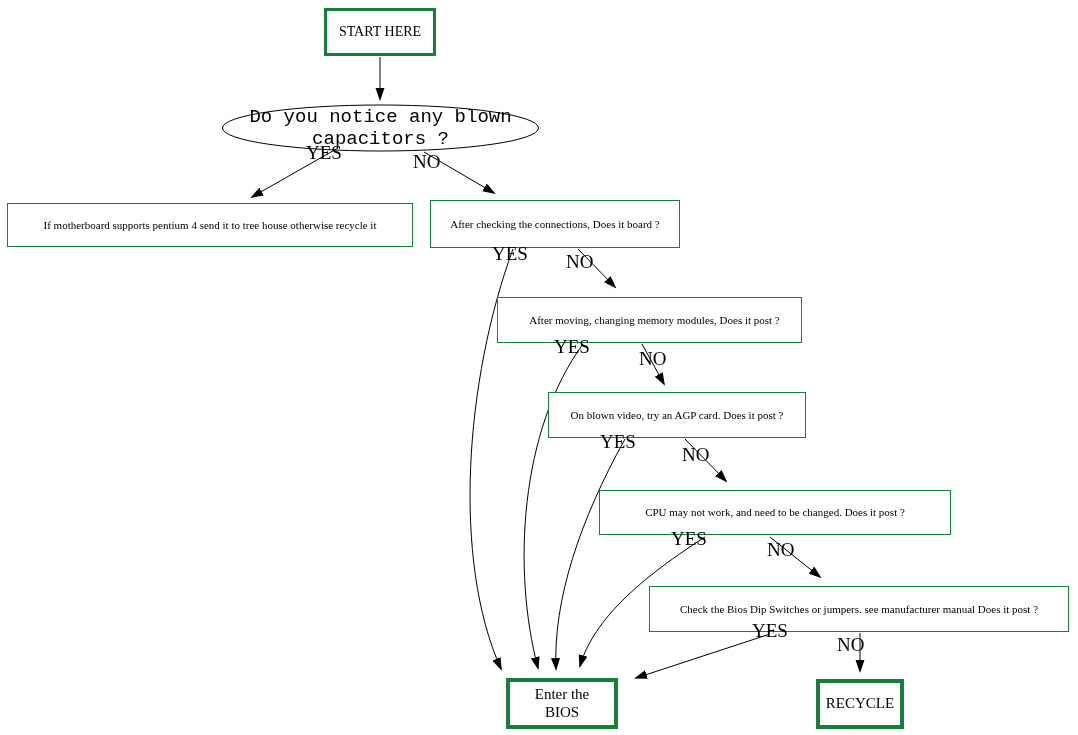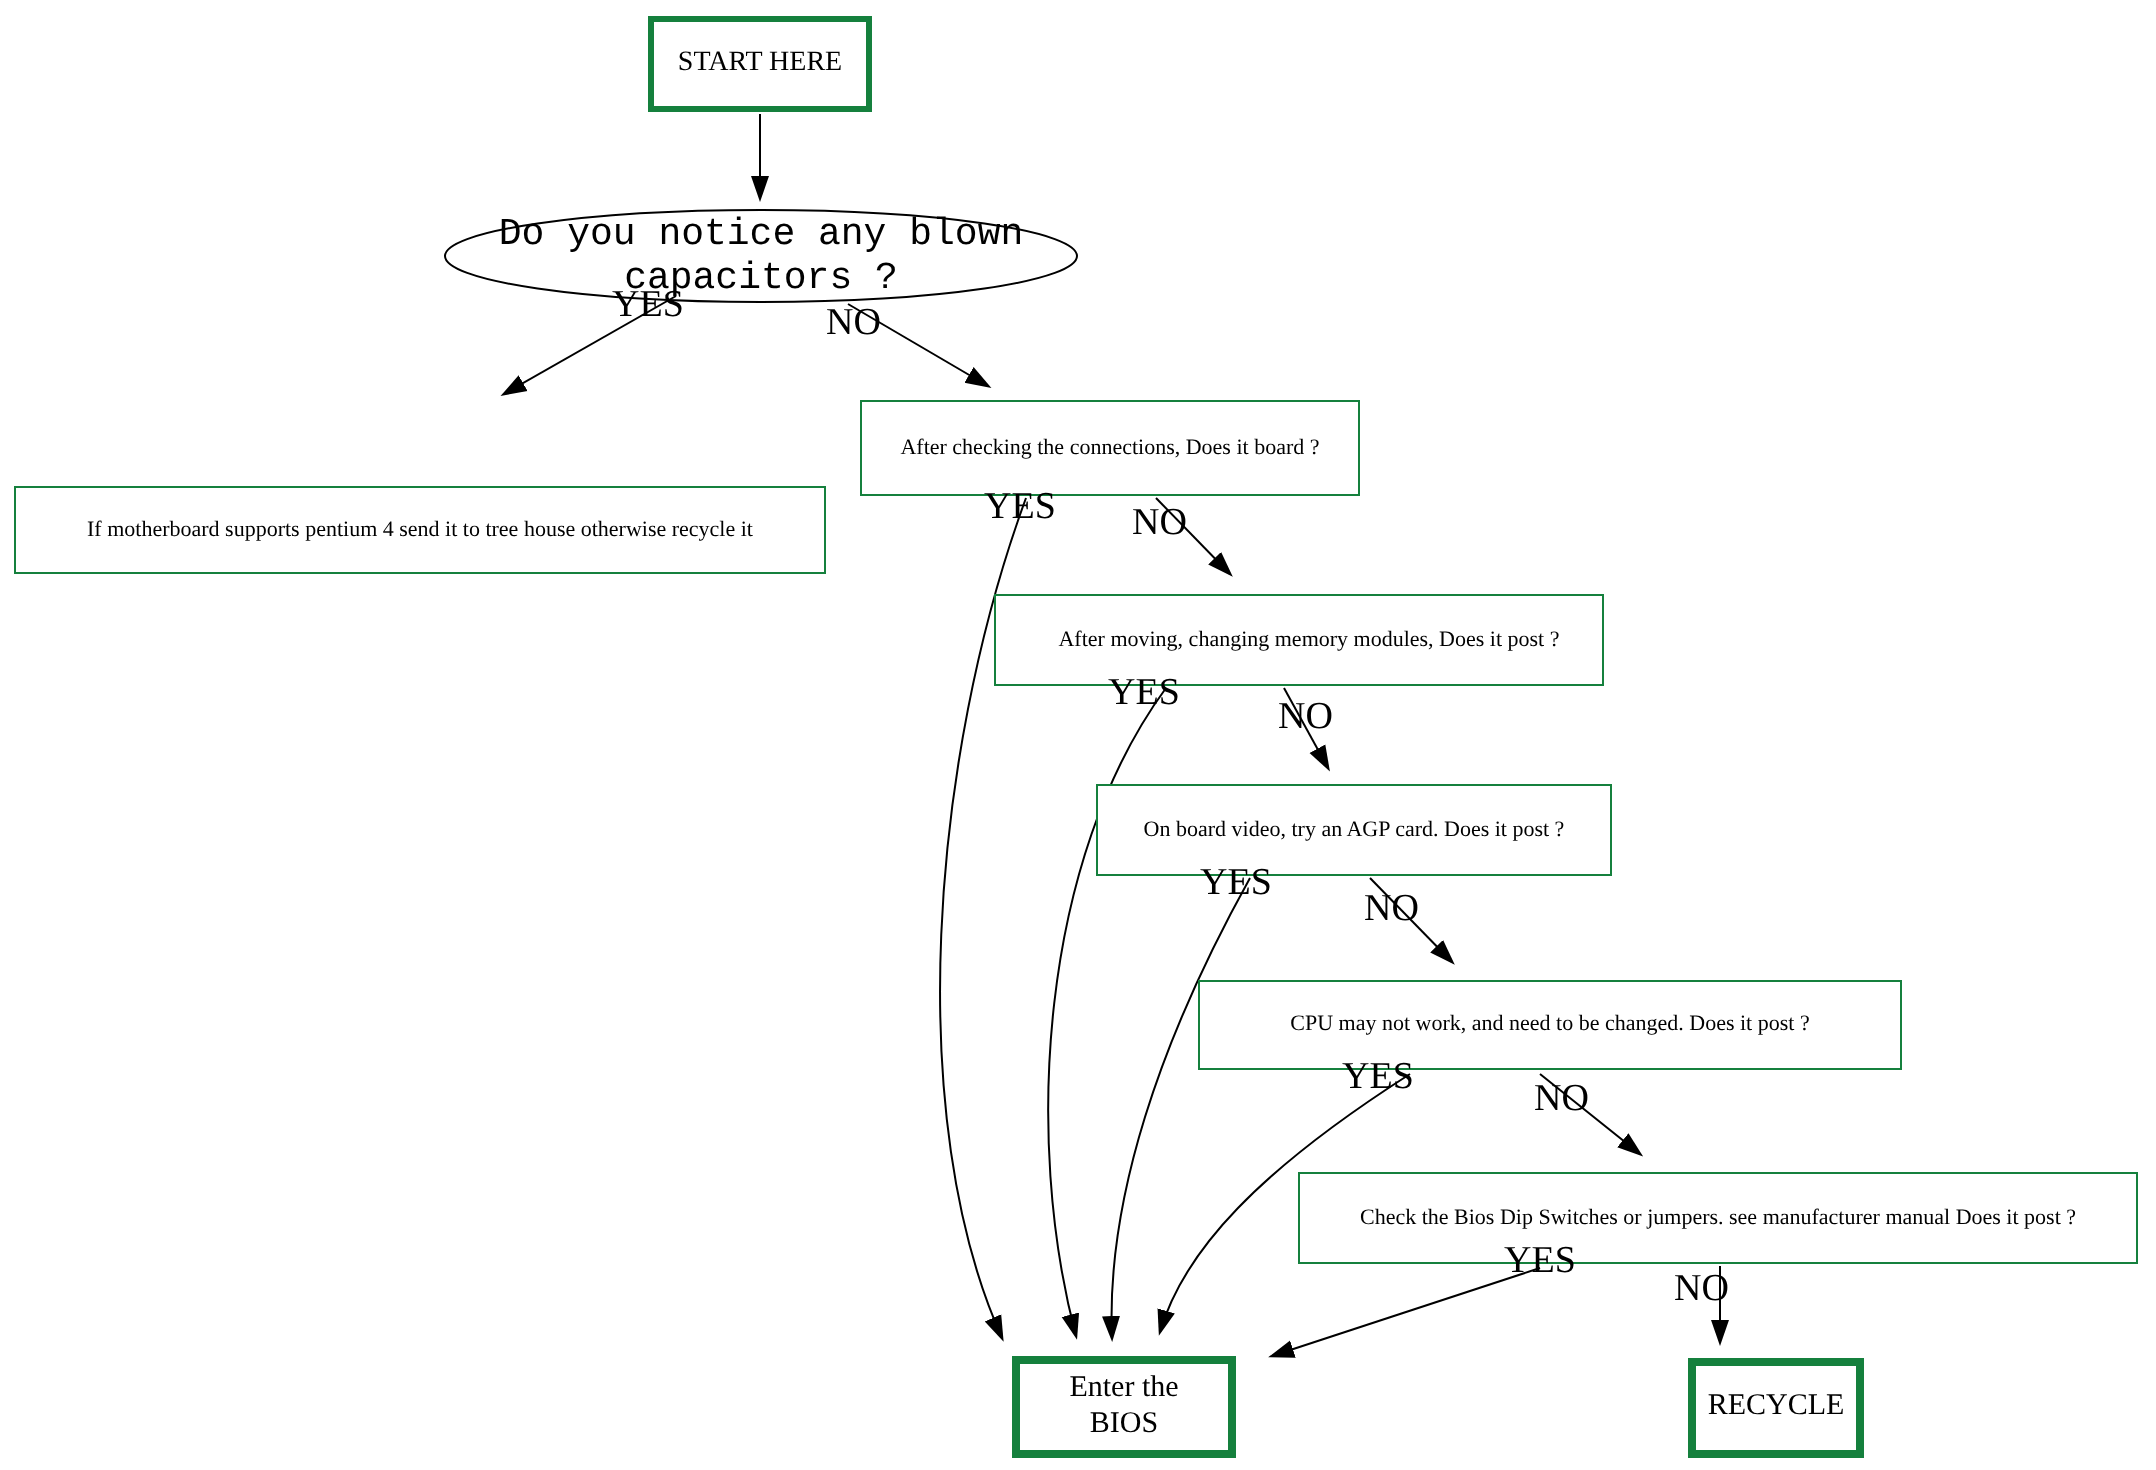--- a/index.html
+++ b/index.html
@@ -82,49 +82,49 @@
   </svg>
 
   <div class="node terminal" style="left:324px; top:8px; width:112px; height:48px;">
     <span>START HERE</span>
   </div>
 
   <div class="decision-label" style="left:222px; top:105px; width:317px; height:46px;">
     <span>Do you notice any blown capacitors ?</span>
   </div>
 
-  <div class="node" style="left:7px; top:203px; width:406px; height:44px;margin-top:40px;">
+  <div class="node" style="left:7px; top:203px; width:406px; height:44px;">
     <span>If motherboard supports pentium 4 send it to tree house otherwise recycle it</span>
   </div>
 
   <div class="node" style="left:430px; top:200px; width:250px; height:48px;">
     <span>After checking the connections, Does it board ?</span>
   </div>
 
   <div class="node" style="left:497px; top:297px; width:305px; height:46px;padding-left:16px;">
     <span>After moving, changing memory modules, Does it post ?</span>
   </div>
 
   <div class="node" style="left:548px; top:392px; width:258px; height:46px;">
-    <span>On board video, try an AGP card. Does it post ?</span>
+    <span>On blown video, try an AGP card. Does it post ?</span>
   </div>
 
   <div class="node" style="left:599px; top:490px; width:352px; height:45px;">
     <span>CPU may not work, and need to be changed. Does it post ?</span>
   </div>
 
   <div class="node terminal-thick" style="left:506px; top:678px; width:112px; height:51px;">
     <span>Enter the BIOS</span>
   </div>
 
   <div class="node" style="left:649px; top:586px; width:420px; height:46px;">
     <span>Check the Bios Dip Switches or jumpers. see manufacturer manual Does it post ?</span>
   </div>
 
-  <div class="node terminal-thick" style="left:816px; top:679px; width:88px; height:50px;margin-left:28px;">
+  <div class="node terminal-thick" style="left:816px; top:679px; width:88px; height:50px;">
     <span>RECYCLE</span>
   </div>
 
   <div class="edge-label" style="left:306px; top:143px;">YES</div>
   <div class="edge-label" style="left:413px; top:152px;">NO</div>
 
   <div class="edge-label" style="left:492px; top:244px;">YES</div>
   <div class="edge-label" style="left:566px; top:252px;">NO</div>
 
   <div class="edge-label" style="left:554px; top:337px;">YES</div>

